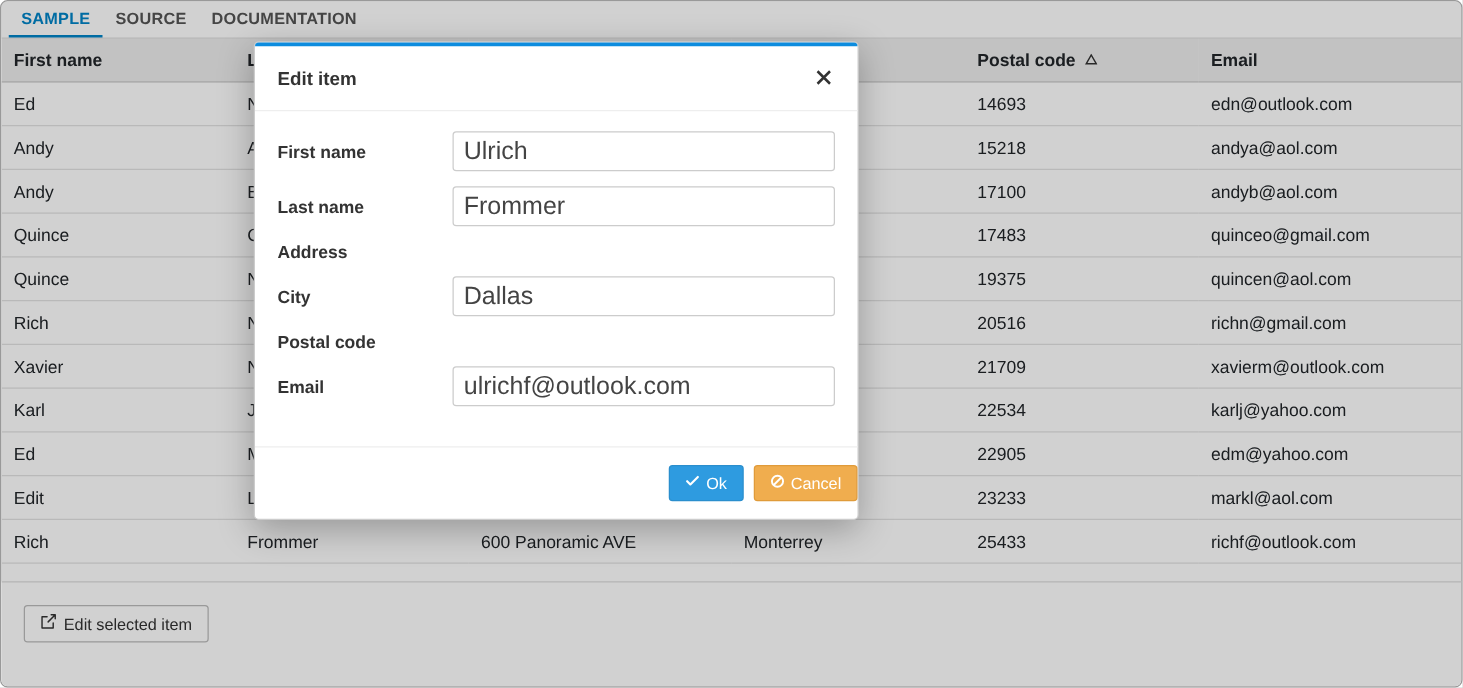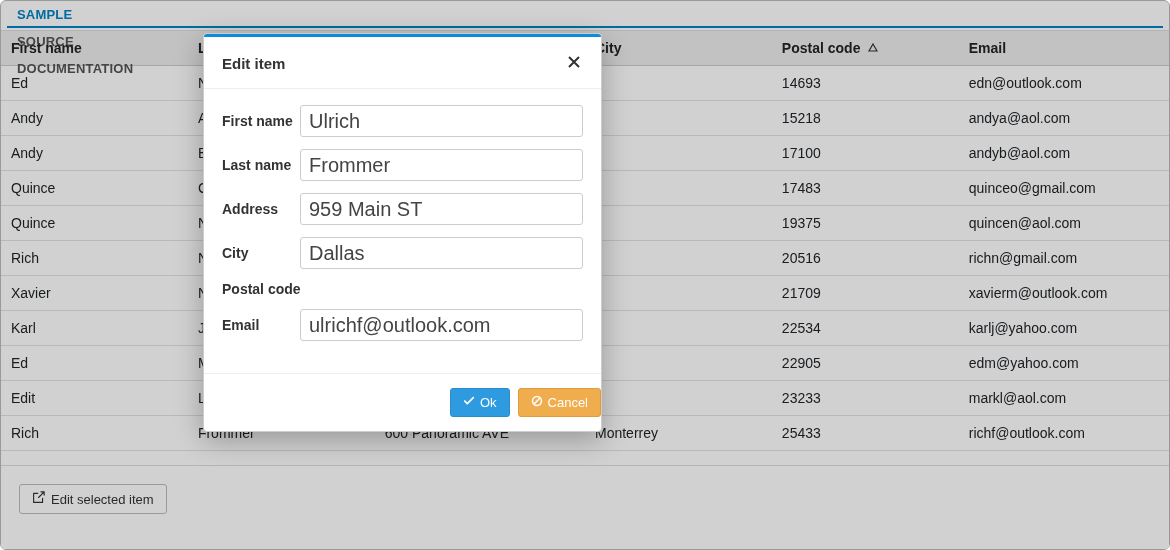--- a/index.html
+++ b/index.html
@@ -13,21 +13,20 @@
       overflow: hidden;
       border: 1px solid #999;
       border-radius: 6px;
       background: #fff;
     }
     .tabs {
       display: flex;
       padding: 0 6px;
       border-bottom: 1px solid #ddd;
       height: 30px;
-      flex-direction: column;
     }
     .tab {
       padding: 6px 10px 4px;
       font-weight: 600;
       font-size: 13px;
       color: #555;
       cursor: pointer;
       border-bottom: 2px solid transparent;
       text-transform: uppercase;
       letter-spacing: .2px;
@@ -93,21 +92,21 @@
       position: absolute;
       inset: 0;
       background: rgba(0,0,0,0.18);
       z-index: 10;
       pointer-events: none;
     }
     .dialog {
       position: absolute;
       left: 202px;
       top: 32px;
-      width: 399px;
+      width: 484px;
       background: #fff;
       border: 1px solid #ccc;
       border-radius: 4px;
       box-shadow: 0 8px 28px rgba(0,0,0,0.28);
       z-index: 20;
       pointer-events: auto;
     }
     .dialog-top-accent {
       height: 3px;
       background: #0d8cde;
@@ -326,21 +325,20 @@
     <div class="form-row">
       <div class="form-label">First name</div>
       <input class="form-input" value="Ulrich" style="">
     </div>
     <div class="form-row">
       <div class="form-label">Last name</div>
       <input class="form-input" value="Frommer" style="">
     </div>
     <div class="form-row">
       <div class="form-label">Address</div>
-      <input class="form-input" value="959 Main ST" style="">
     </div>
     <div class="form-row">
       <div class="form-label">City</div>
       <input class="form-input" value="Dallas" style="">
     </div>
     <div class="form-row">
       <div class="form-label">Postal code</div>
     </div>
     <div class="form-row">
       <div class="form-label">Email</div>

